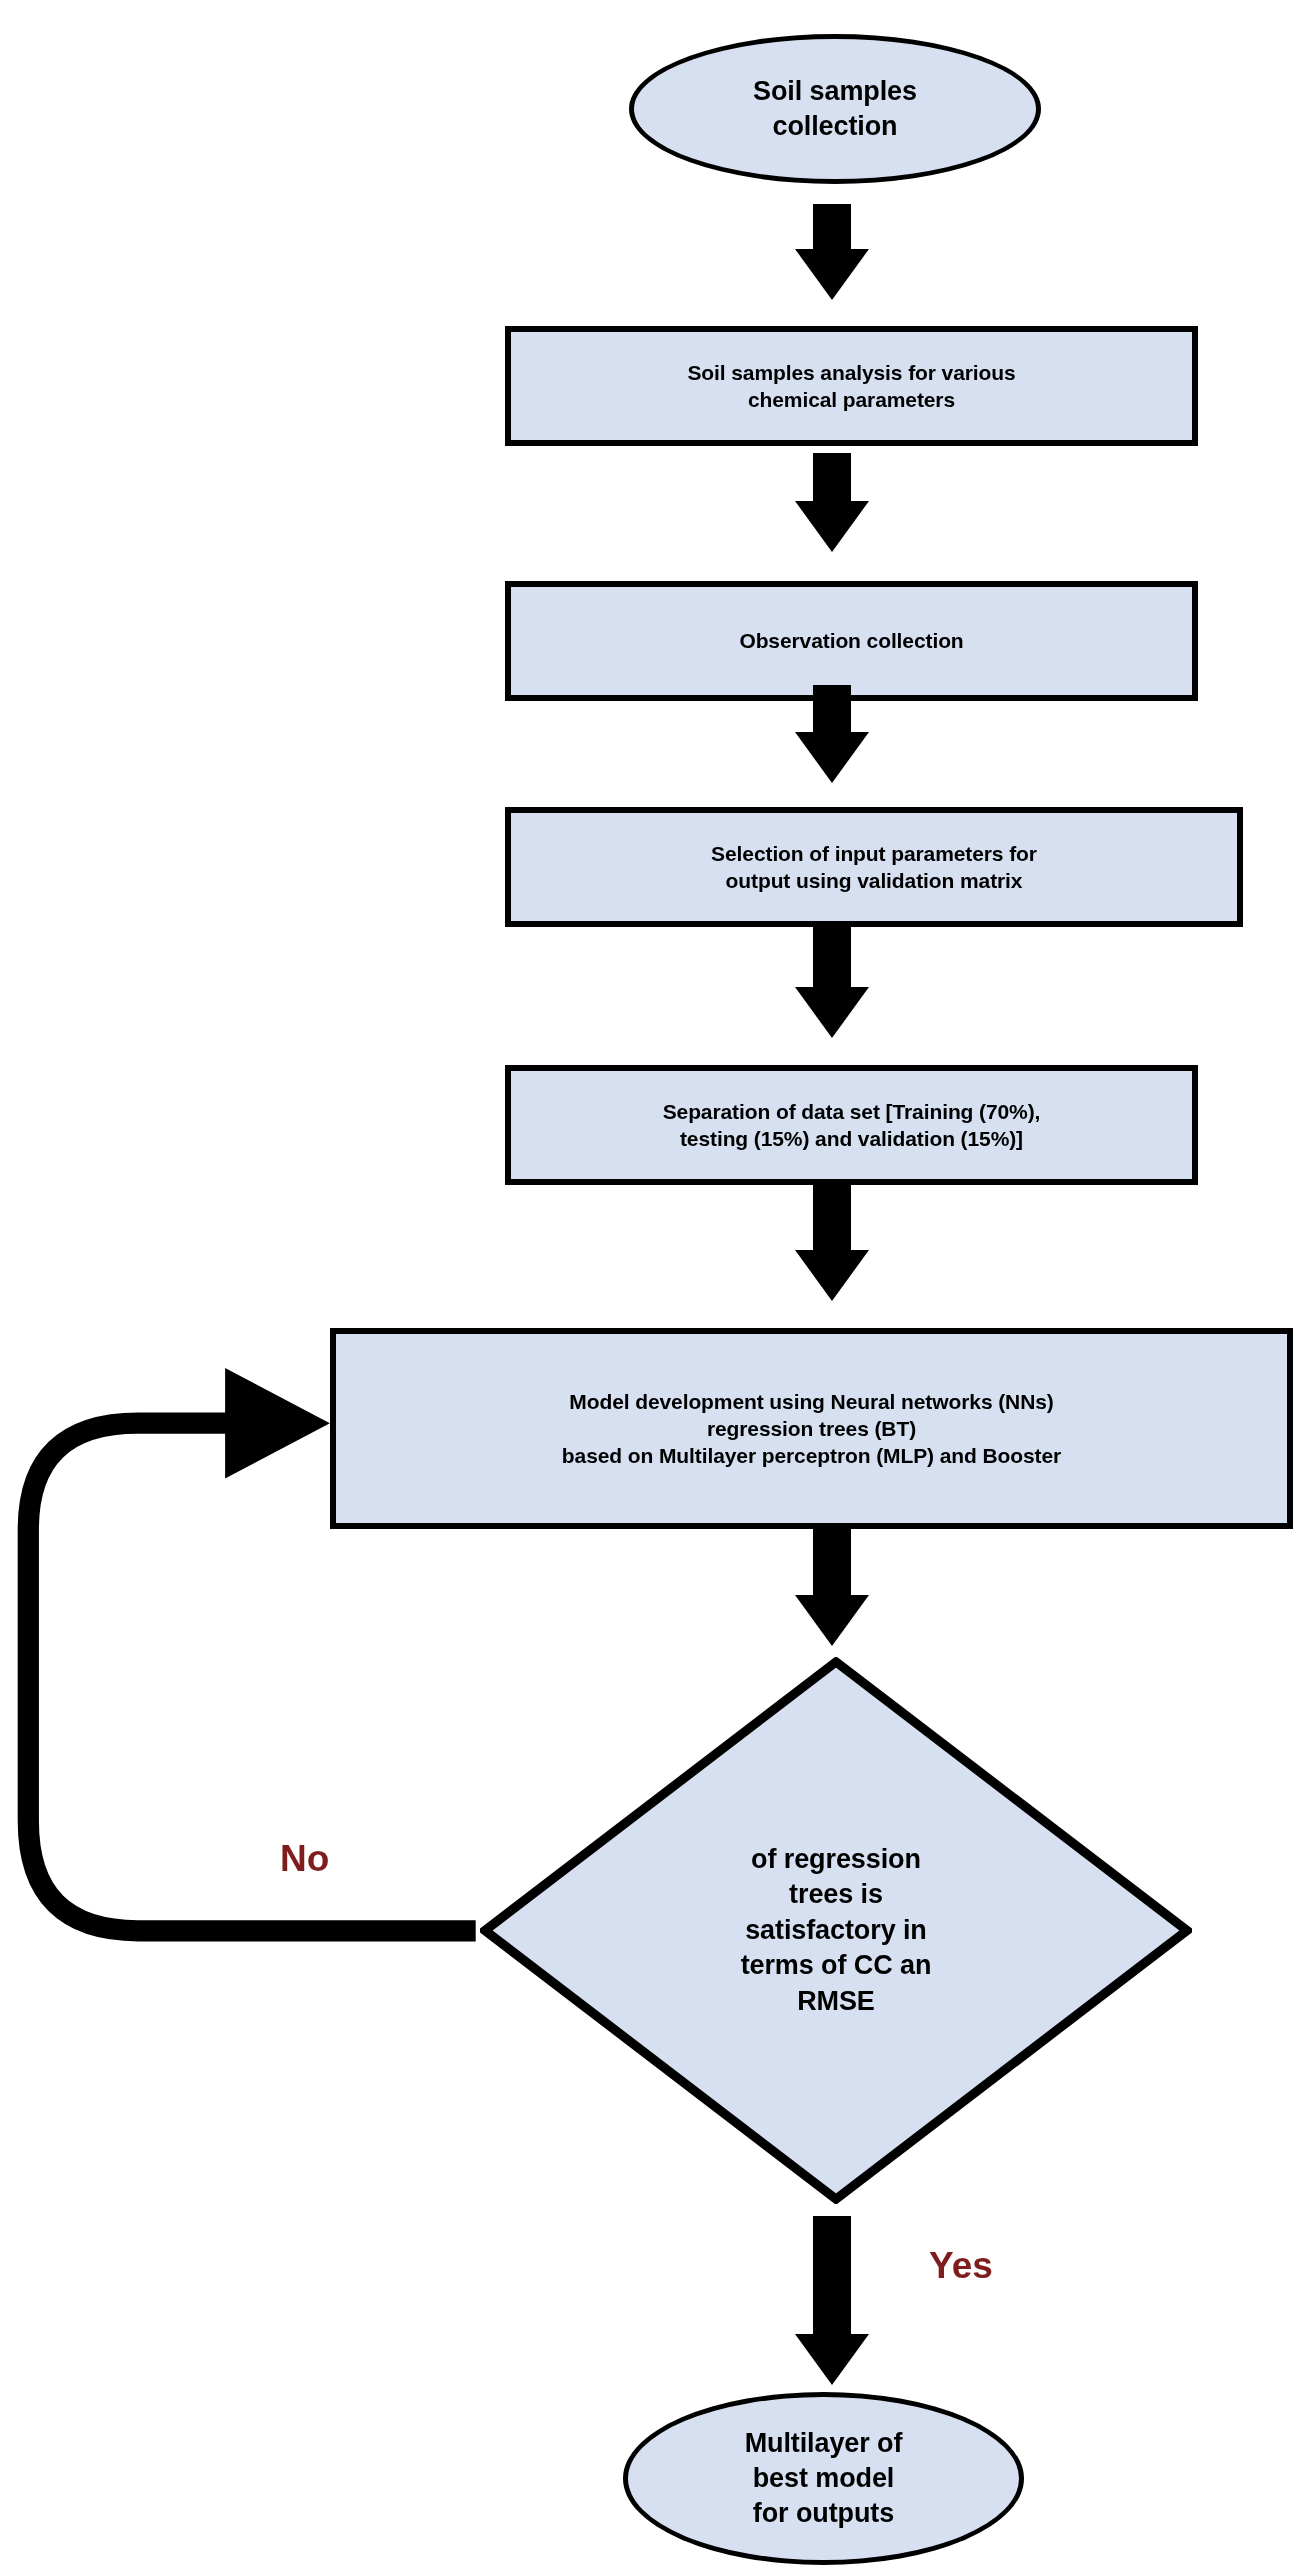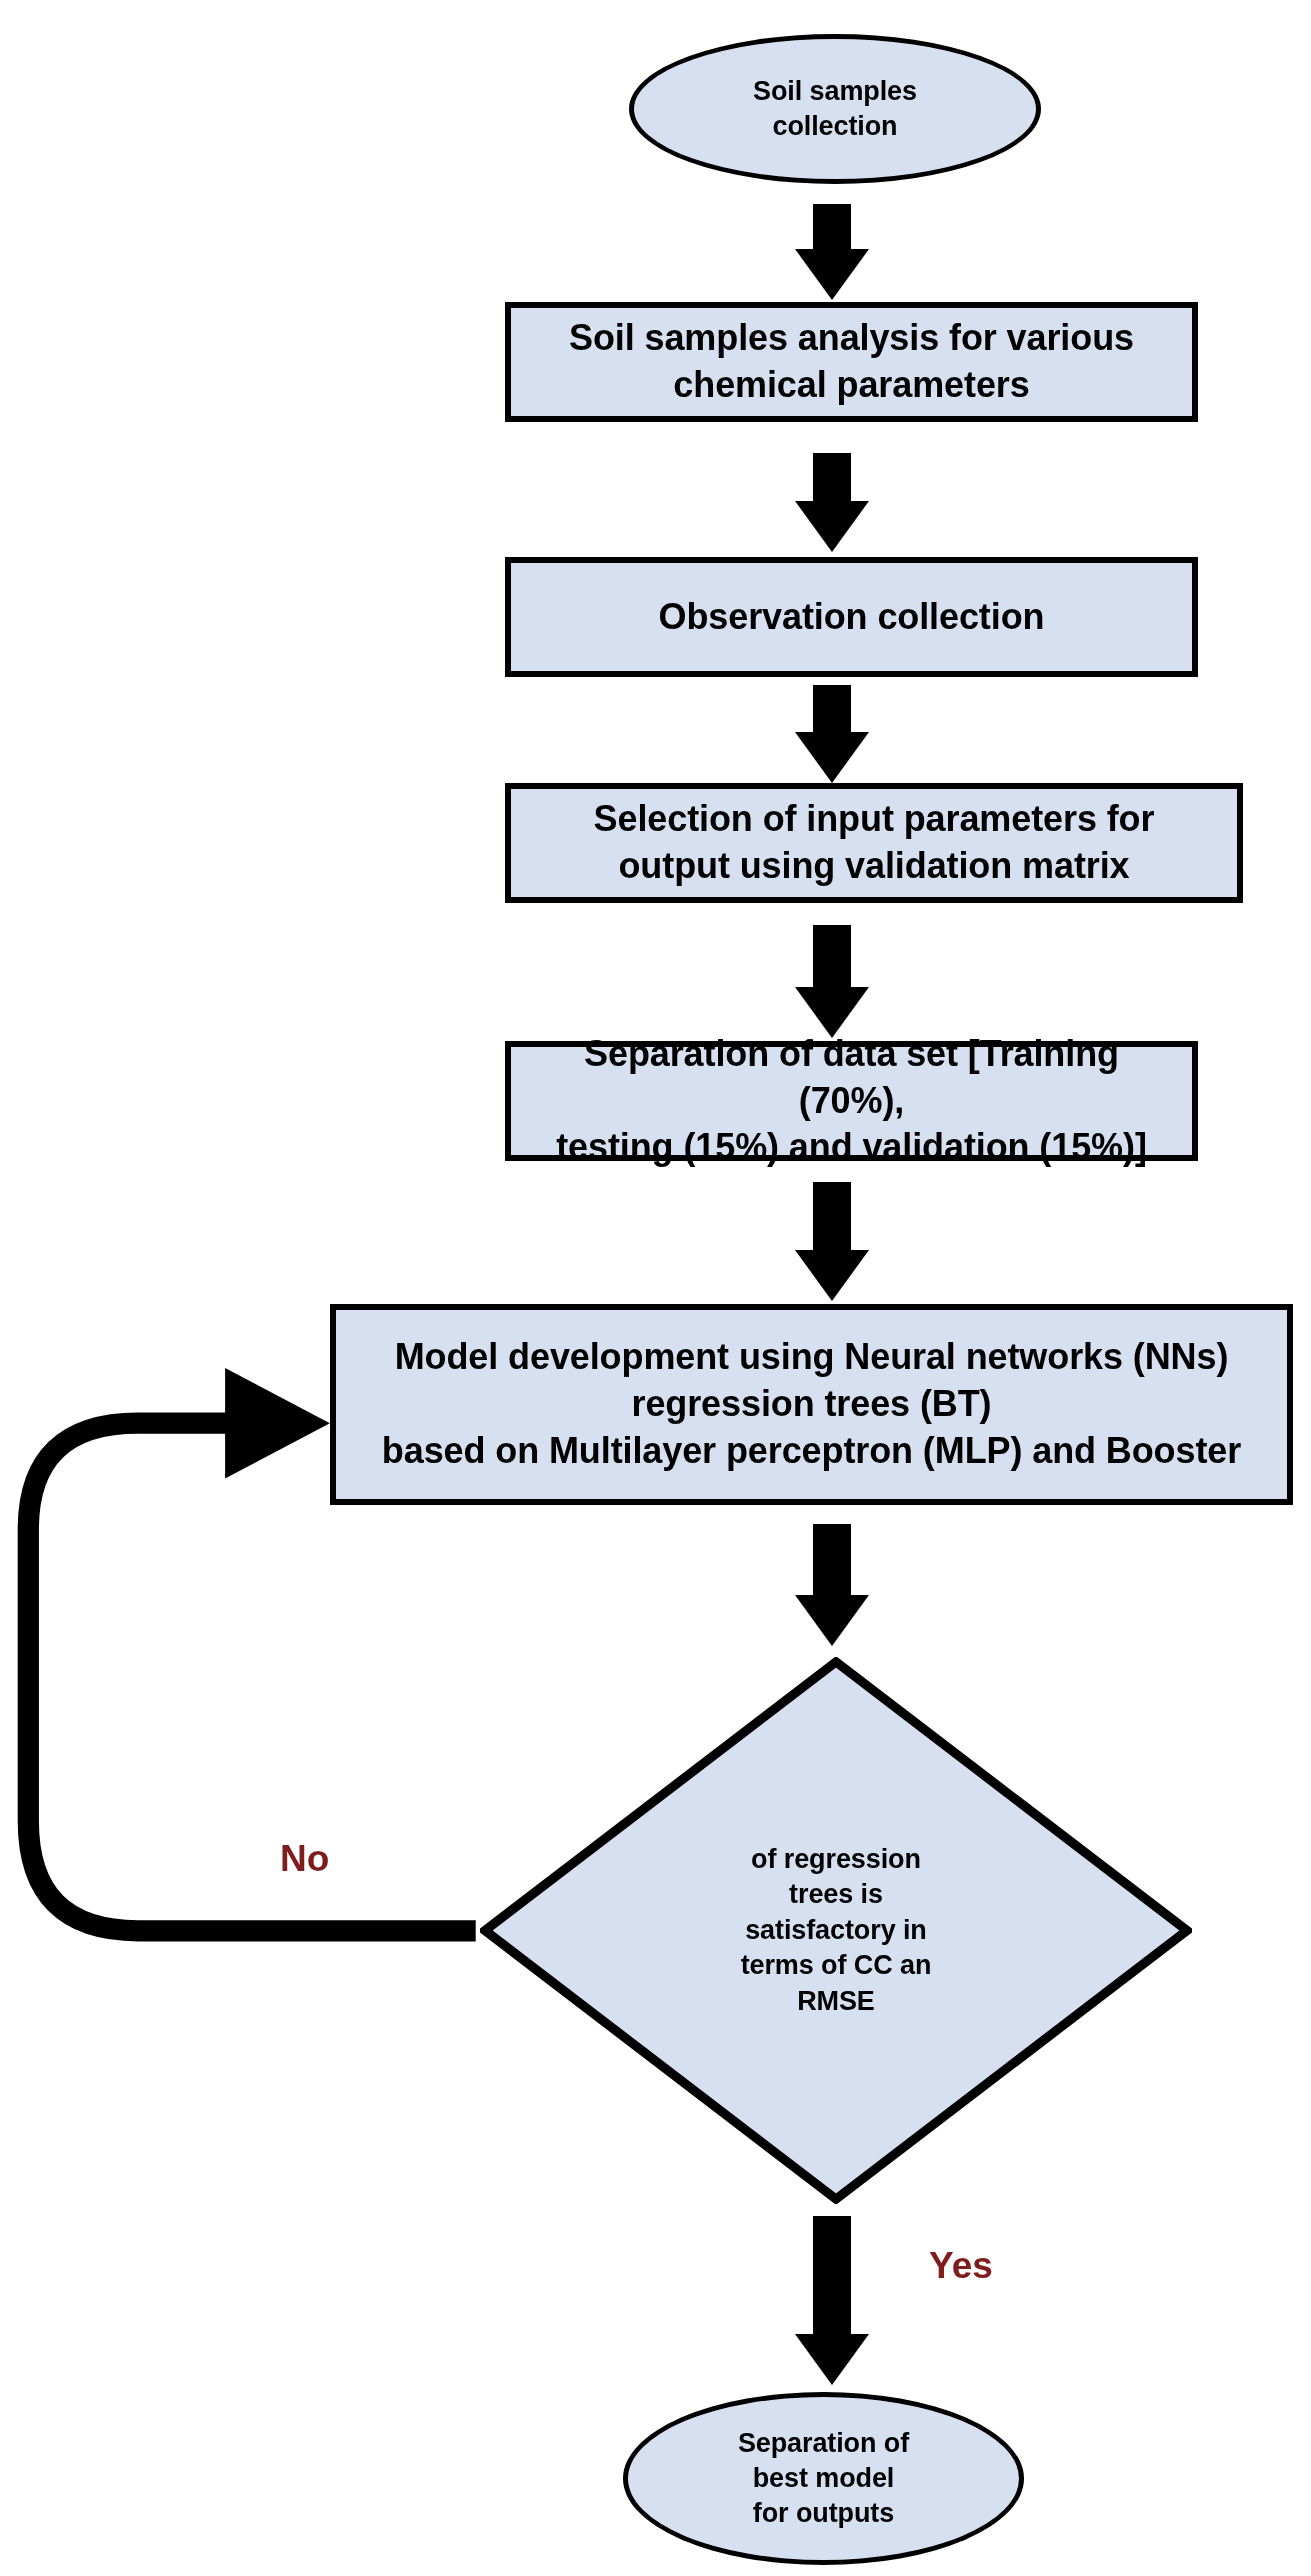--- a/index.html
+++ b/index.html
@@ -31,22 +31,23 @@
   .ellipse {
     border: 5px solid #000000;
     border-radius: 50%;
     background: var(--fill);
     font-size: 27px;
   }
   
   .process {
     border: 6.4px solid #000000;
     background: var(--fill);
-    font-size: 36px;
+    font-size: 21px;
     padding: 4px 17px;
+    margin-top: 24px;
   }
   
   .diamond-wrap {
     position: absolute;
   }
   .diamond-shape {
     position: absolute;
     left: 0; top: 0;
     width: 100%;
     height: 100%;
@@ -202,20 +203,20 @@
 
   <div class="arrow-down" style="left:795px; top:2216px; width:74px; height:169px;">
     <div class="shaft" style="width:38px; height:118px;"></div>
     <div class="head"></div>
   </div>
 
   <div class="edge-label" style="left:929px; top:2245px;">Yes</div>
 
   <div class="node ellipse" style="--fill:#D6E0F0; left:623px; top:2392px; width:401px; height:173px;">
     <div>
-      <span class="line-break">Separation of</span>
+      <span class="line-break">Multilayer of</span>
       <span class="line-break">best model</span>
       <span class="line-break">for outputs</span>
     </div>
   </div>
 
 </div>
 
 
 </body></html>

